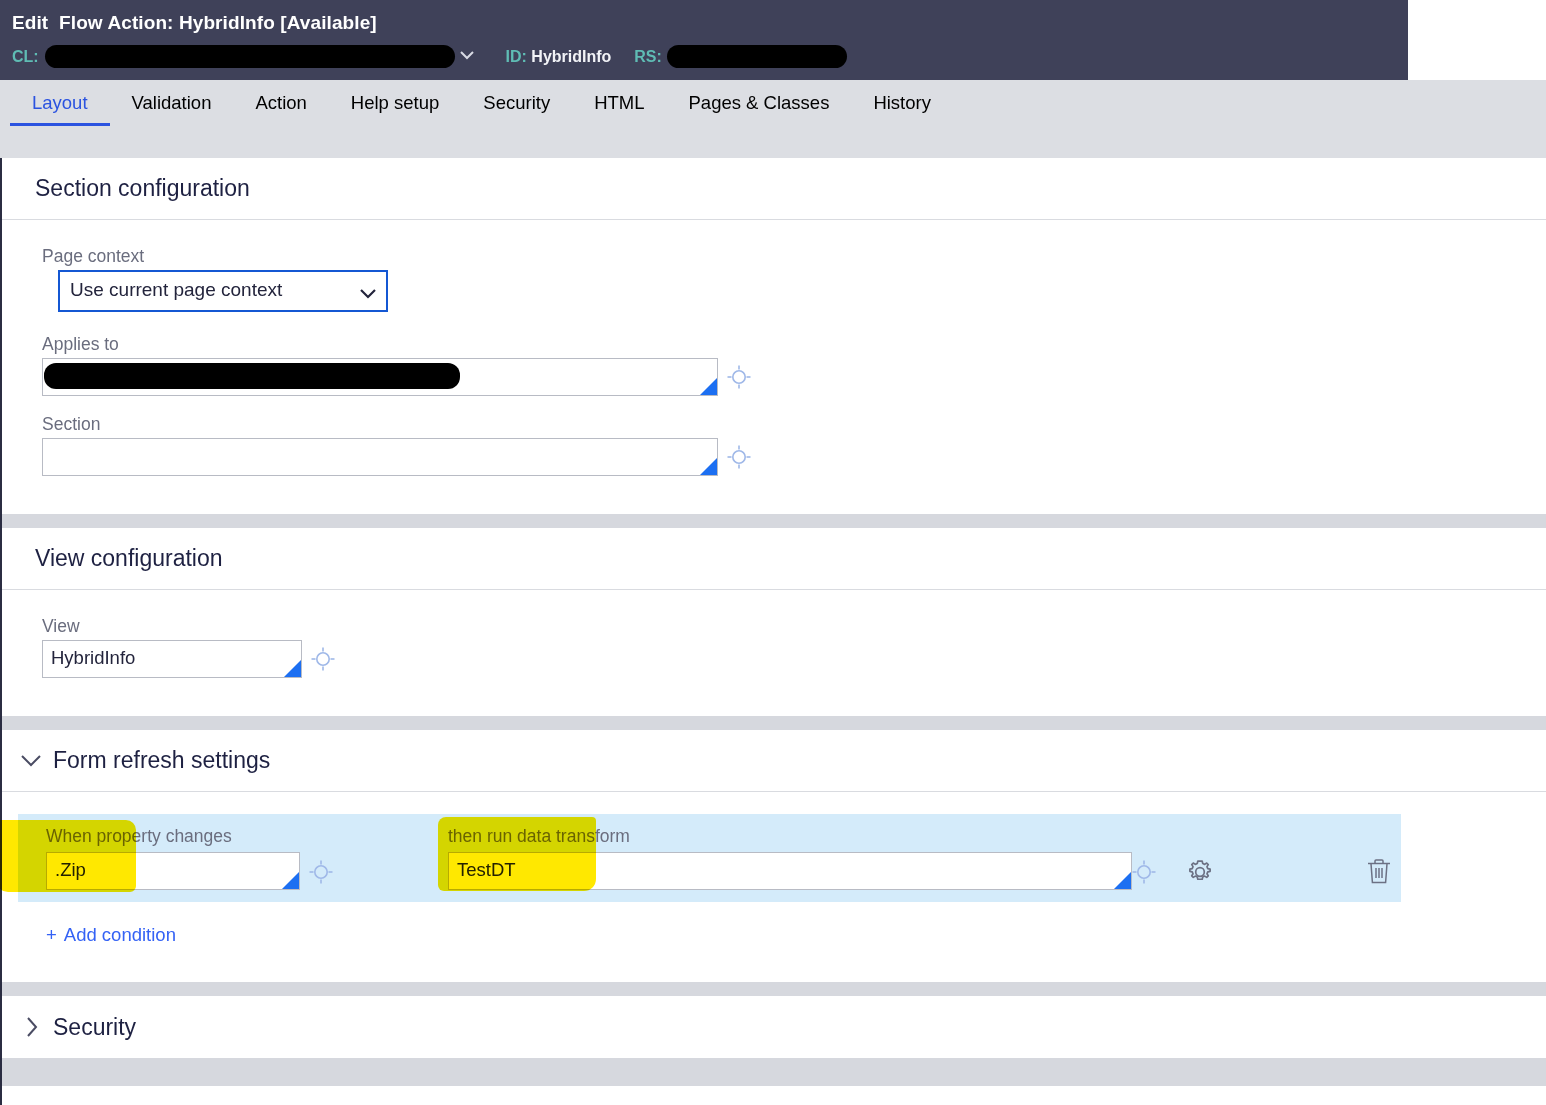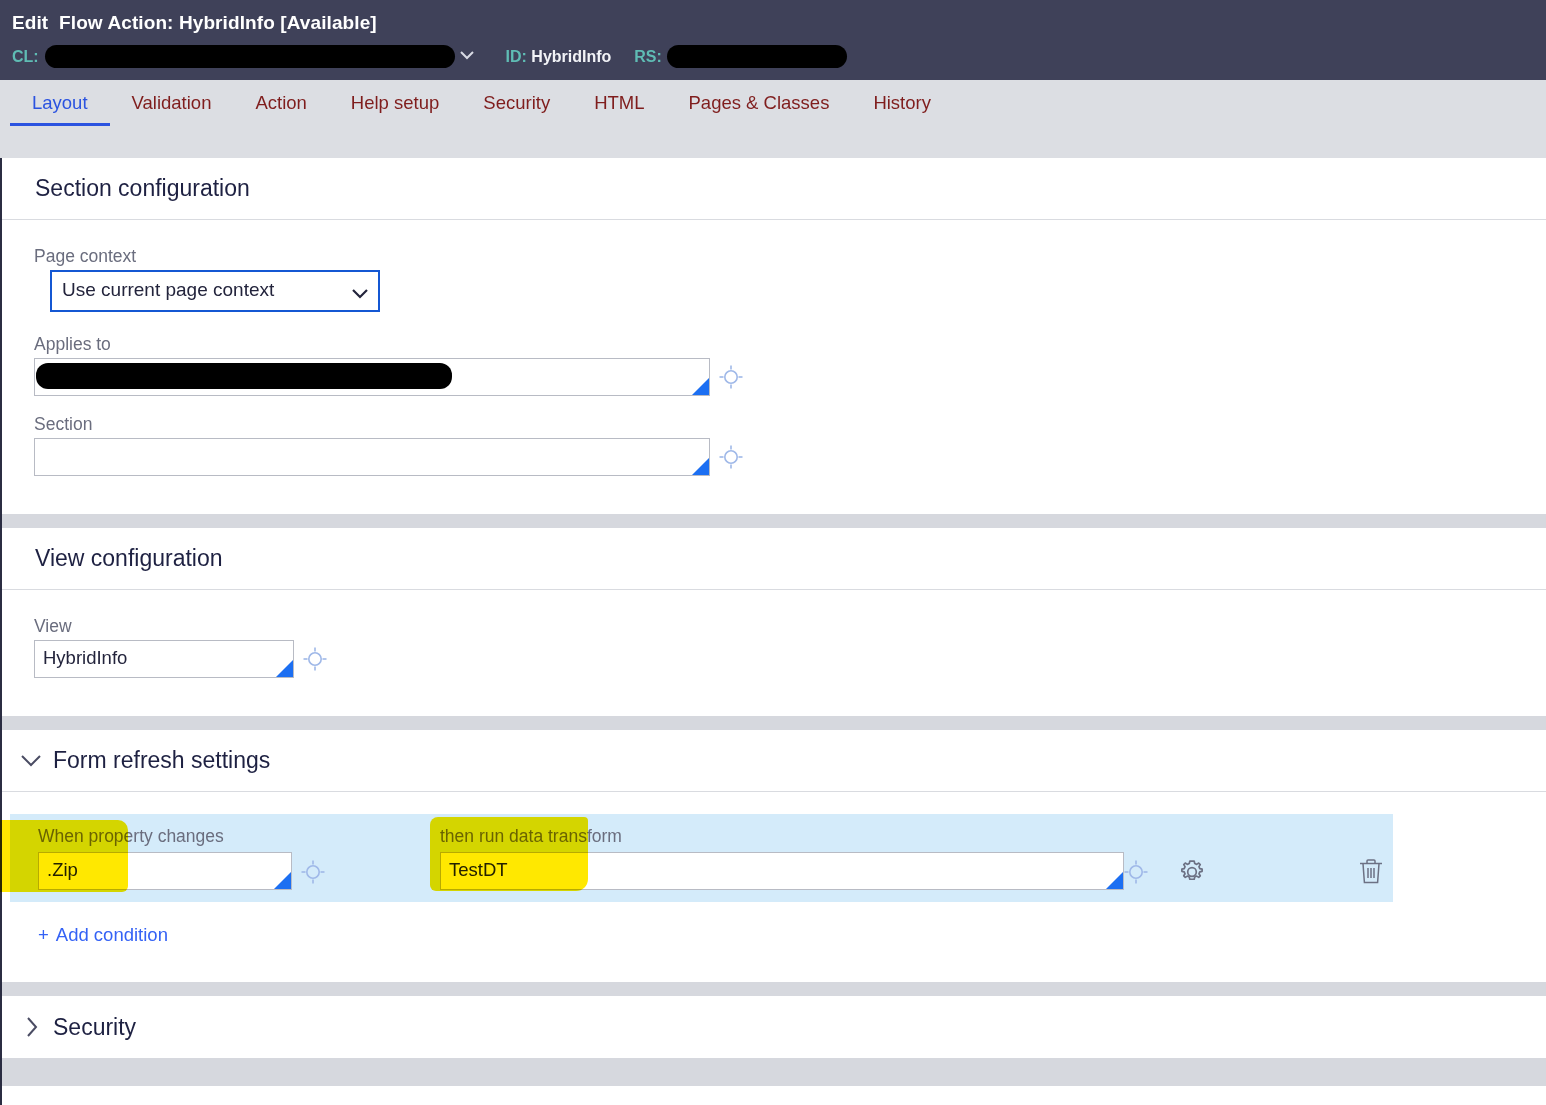--- a/index.html
+++ b/index.html
@@ -13,21 +13,21 @@
     width: 1546px;
     height: 1105px;
     overflow: hidden;
     background: #ffffff;
   }
 
   
   .header {
     position: absolute;
     left: 0; top: 0;
-    width: 1546px; height: 80px;
+    width: 1408px; height: 80px;
     background: #3f4159;
     color: #ffffff;
   }
   .header-title {
     position: absolute;
     left: 12px; top: 12px;
     font-size: 19px;
     font-weight: bold;
     letter-spacing: .1px;
     white-space: nowrap;
@@ -76,21 +76,21 @@
     position: absolute;
     left: 10px; top: 0;
     height: 52px;
     display: flex;
     align-items: flex-start;
   }
   .tab {
     position: relative;
     padding: 12px 22px 14px 22px;
     font-size: 18.5px;
-    color: #7f1d1d;
+    color: #000000;
     cursor: pointer;
     white-space: nowrap;
   }
   .tab.active { color: #2b53e0; }
   .tab.active::after {
     content: "";
     position: absolute;
     left: 0; right: 0; bottom: 2px;
     height: 3px;
     background: #2b53e0;
@@ -131,21 +131,21 @@
     color: #4a4c63;
     font-size: 20px;
     line-height: 1;
     display: flex;
     align-items: center;
     justify-content: center;
     cursor: pointer;
   }
   .caret svg { display:block; }
 
-  .sec-body { padding: 0 0 0 8px; }
+  .sec-body { padding: 0 0 0 16px; }
 
   .field-label {
     font-size: 17.5px;
     color: #6a6d7e;
     margin-left: 24px;
     margin-bottom: 3px;
   }
 
   
   .inputwrap { position: relative; display: inline-block; vertical-align: middle; }

